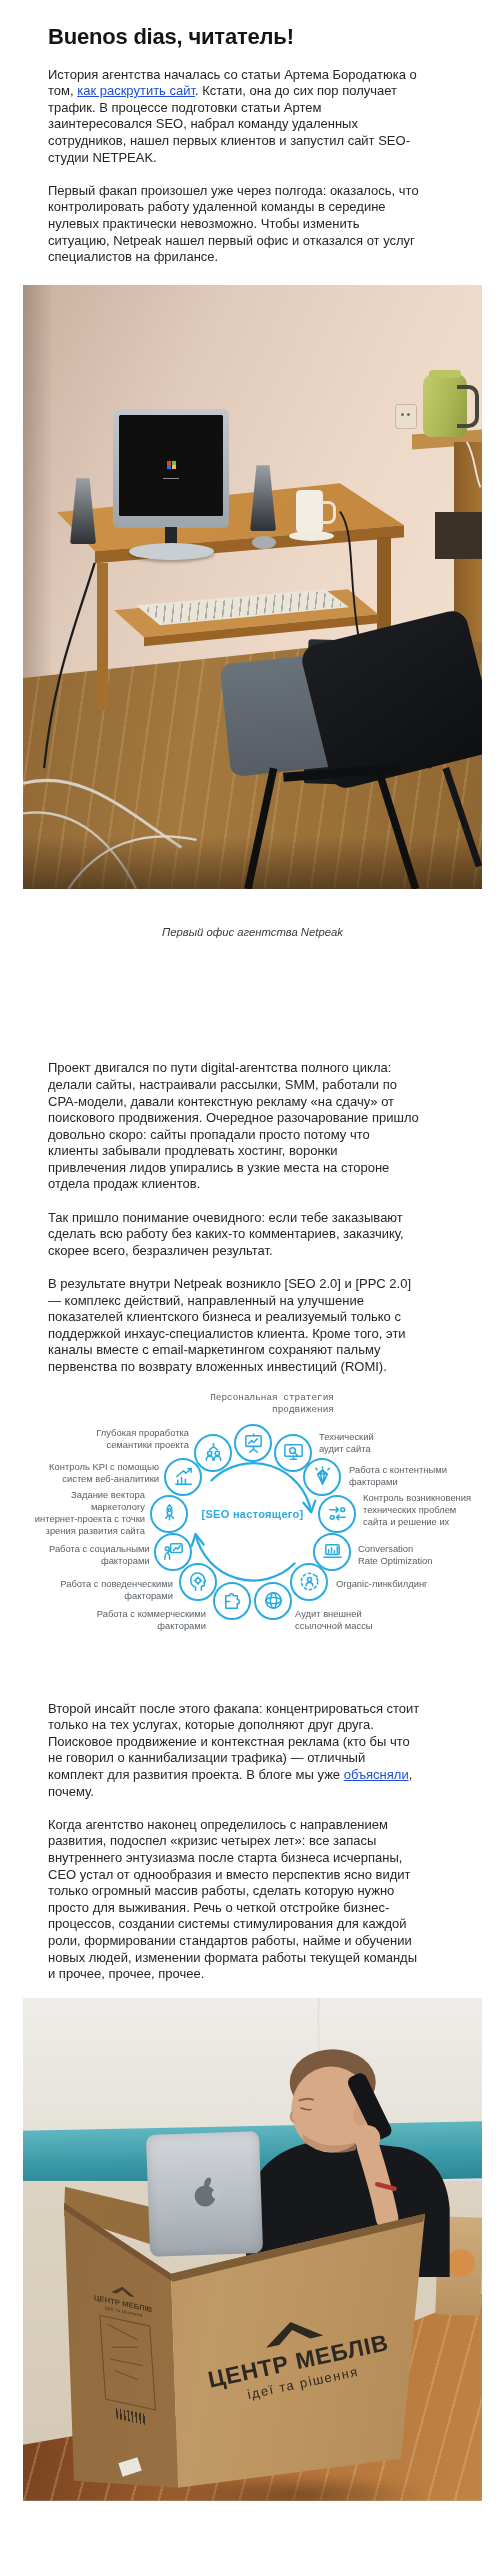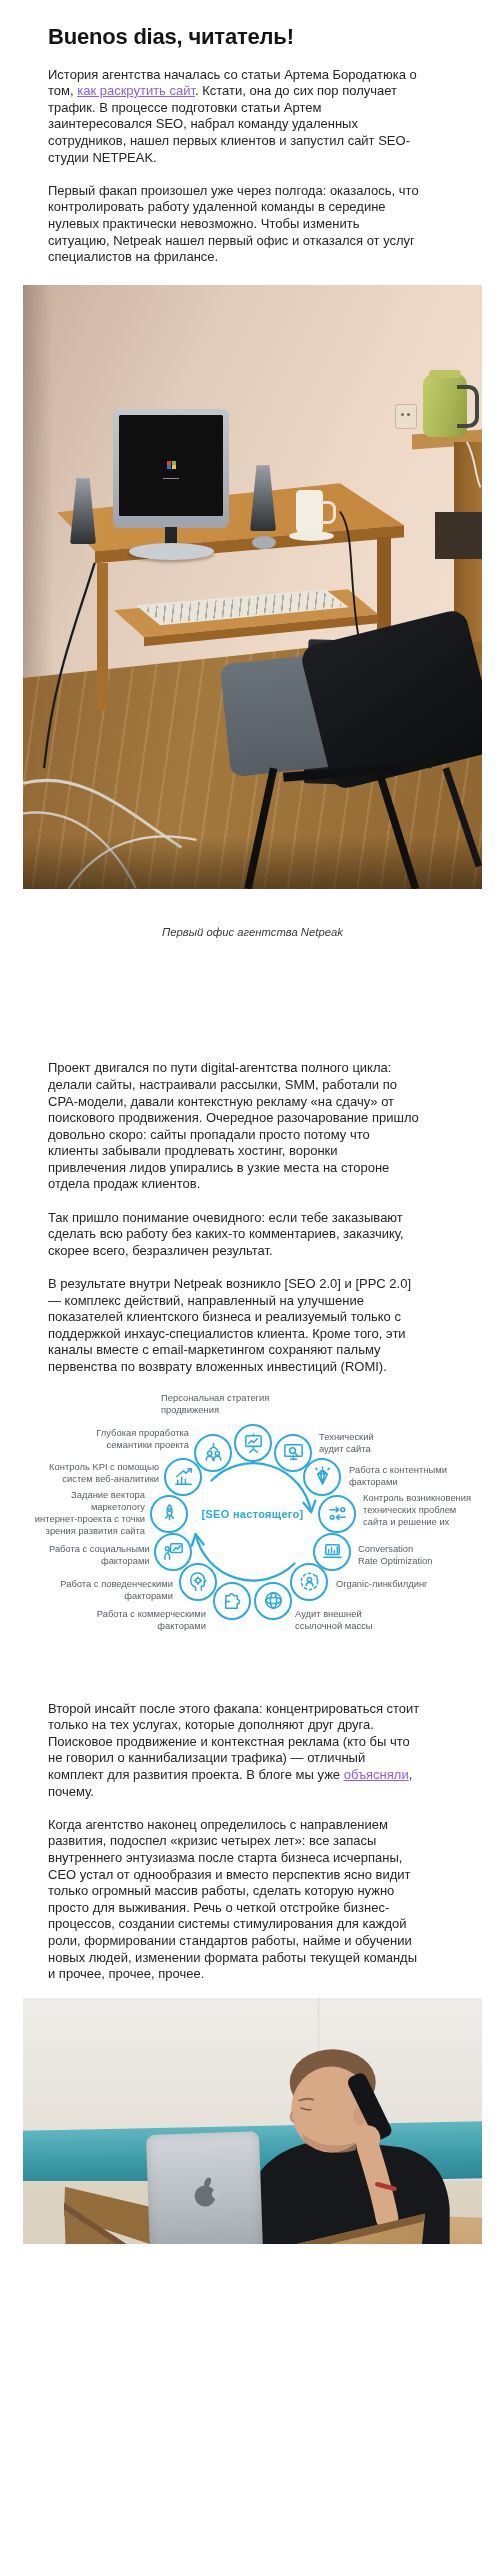--- a/index.html
+++ b/index.html
@@ -1,24 +1,24 @@
 <!DOCTYPE html>
 <html style="font-size:12px"><head>
 <meta charset="utf-8">
 <style>
   html,body{margin:0;padding:0;background:#fff;}
-  .page{position:relative;width:505px;height:2244px;overflow:hidden;background:#fff;
+  .page{position:relative;width:505px;height:2576px;overflow:hidden;background:#fff;
         font-family:"Liberation Sans","DejaVu Sans",sans-serif;color:#262626;}
   .col{padding:0 36px 0 48px;}
   h1.title{font-size:22px;line-height:27px;font-weight:bold;color:#141414;margin:23px 0 0 0;letter-spacing:-0.2px;}
   .para{font-size:13px;line-height:16.6px;margin:16.6px 0 0 0;white-space:pre-line;}
   #p1{margin-top:35px;}
   #p4{margin-top:120px;}
   #p7{margin-top:64px;}
-  .lnk{color:#8b5cf6;text-decoration:underline;cursor:pointer;}
+  .lnk{color:#1d4ed8;text-decoration:underline;cursor:pointer;}
   .caption{width:459px;margin:36px 0 0 -25px;font-size:11.3px;line-height:15px;font-style:italic;color:#3a3a3a;text-align:center;}
 
   
   .photo{position:relative;width:459px;margin-left:-25px;overflow:hidden;background:#ddd;}
   .photo *{position:absolute;}
   .photo1{height:604px;margin-top:19.6px;}
   .photo2{height:503px;margin-top:15px;}
 
   
   .p1-wall{inset:0;background:linear-gradient(115deg,#c9b1a0 0%,#e0cab9 28%,#eed9c9 58%,#f3e1d0 100%);}
@@ -315,21 +315,21 @@
       <div class="dg-node" style="left:171px;top:39px;">
         <svg width="23" height="23" viewBox="0 0 24 24" fill="none" stroke="#29abe2" stroke-width="1.6" stroke-linecap="round" stroke-linejoin="round">
             <circle cx="8" cy="13" r="2.2"></circle>
             <circle cx="16" cy="13" r="2.2"></circle>
             <path d="M4.5 20 c0 -2.5 1.5 -4 3.5 -4 s3.5 1.5 3.5 4 M12.5 20 c0 -2.5 1.5 -4 3.5 -4 s3.5 1.5 3.5 4"></path>
             <path d="M8 9 l4 -3 4 3 M12 6 v-2"></path>
             <circle cx="12" cy="3" r="1" fill="#29abe2" stroke="none"></circle>
           </svg>
       </div>
 
-      <div class="dg-label" style="left:138px;top:-3px;width:151px;text-align:left;">Персональная стратегия
+      <div class="dg-label" style="left:160px;top:-3px;width:151px;text-align:right;font-family:Liberation Mono, monospace;">Персональная стратегия
 продвижения</div>
       <div class="dg-label" style="left:296px;top:36px;width:113px;">Технический
 аудит сайта</div>
       <div class="dg-label" style="left:326px;top:69px;width:128px;">Работа с контентными
 факторами</div>
       <div class="dg-label" style="left:340px;top:97px;width:119px;">Контроль возникновения
 технических проблем
 сайта и решение их</div>
       <div class="dg-label" style="left:335px;top:148px;width:121px;">Conversation
 Rate Optimization</div>

